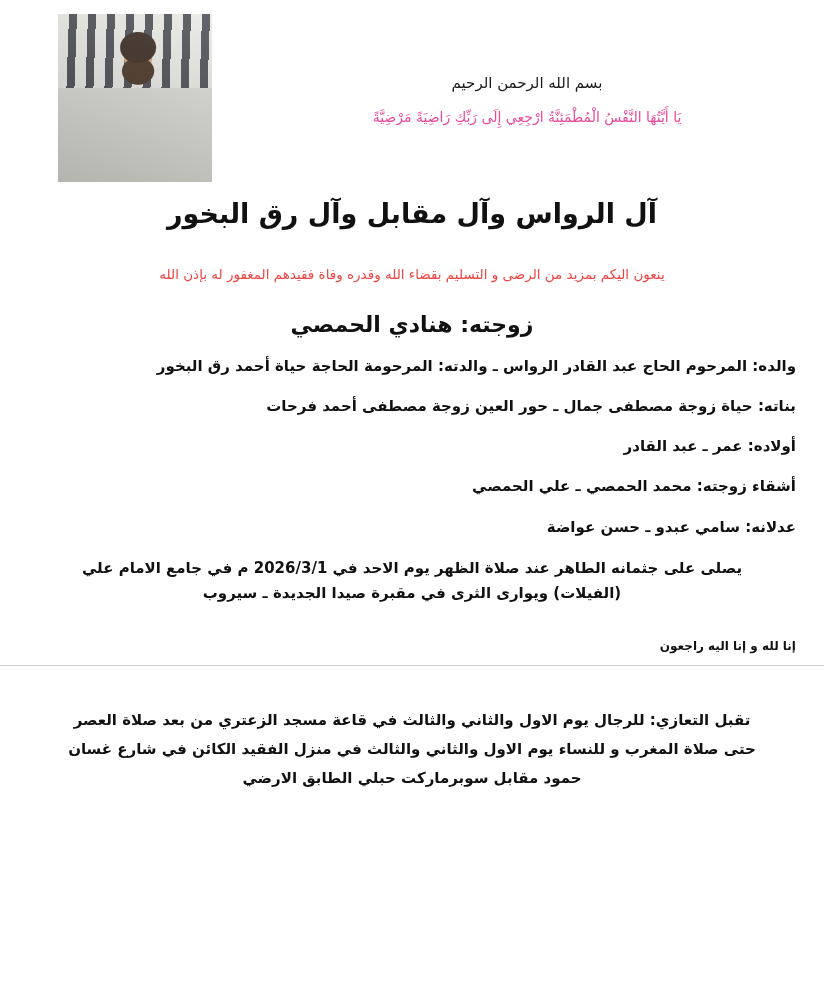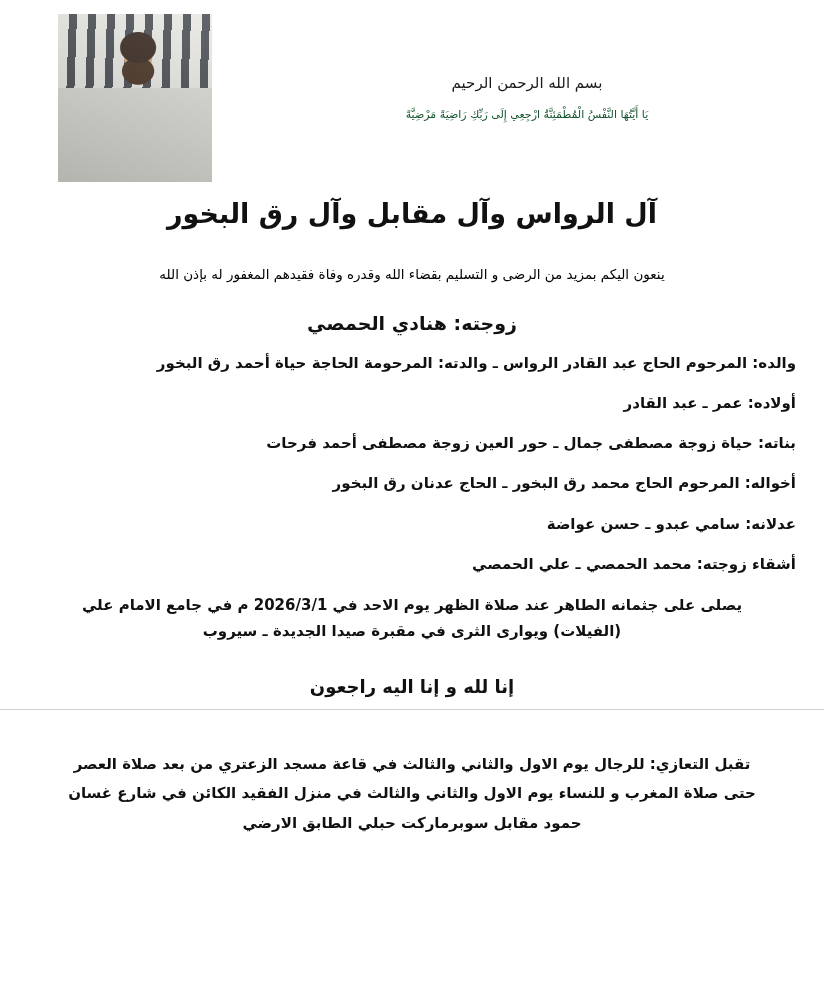--- a/index.html
+++ b/index.html
@@ -65,52 +65,52 @@
     left: 230px;
     text-align: center;
   }
   .basmala {
     font-size: 15px;
     line-height: 1.5;
     color: #1a1a1a;
   }
   .ayah {
     margin-top: 10px;
-    font-size: 11px;
+    font-size: 14px;
     line-height: 1.85;
-    color: #14532d;
+    color: #ec4899;
   }
 
   
   .content {
     padding: 0 28px;
     text-align: center;
   }
   .families {
     font-size: 27px;
     font-weight: bold;
     line-height: 1.4;
     margin-top: 10px;
     letter-spacing: 0;
   }
   .announce {
     margin-top: 30px;
     font-size: 13.5px;
     line-height: 1.7;
-    color: #000000;
+    color: #ef4444;
   }
   .deceased {
     margin-top: 30px;
     font-size: 25px;
     font-weight: bold;
     line-height: 1.4;
   }
   .wife {
     margin-top: 26px;
-    font-size: 19px;
+    font-size: 22px;
     font-weight: bold;
   }
   .rel-list {
     margin-top: 18px;
   }
   .rel {
     font-size: 15px;
     font-weight: bold;
     line-height: 1.55;
     margin: 0 0 17px 0;
@@ -120,24 +120,25 @@
     font-size: 15px;
     font-weight: bold;
     line-height: 1.7;
     margin: 0 0 17px 0;
   }
   .notice.wide {
     padding: 0 40px;
     margin-top: 15px;
   }
   .inna {
-    font-size: 18px;
+    font-size: 12px;
     font-weight: bold;
     margin-top: 32px;
     margin-bottom: 10px;
+    text-align: right;
   }
   .divider {
     margin: 12px 0 0 0;
     border: 0;
     border-top: 1px solid #cfcfcf;
   }
   .condolences {
     margin-top: 40px;
     padding: 0 58px 0 58px;
     font-size: 15px;
@@ -171,25 +172,24 @@
 
     <div class="families">آل الرواس وآل مقابل وآل رق البخور</div>
 
     <div class="announce">ينعون اليكم بمزيد من الرضى و التسليم بقضاء الله وقدره وفاة فقيدهم المغفور له بإذن الله</div>
 
 
     <div class="wife">زوجته: هنادي الحمصي</div>
 
     <div class="rel-list">
       <div class="rel">والده: المرحوم الحاج عبد القادر الرواس ـ والدته: المرحومة الحاجة حياة أحمد رق البخور</div>
+      <div class="rel">بناته: حياة زوجة مصطفى جمال ـ حور العين زوجة مصطفى أحمد فرحات</div>
       <div class="rel">أولاده: عمر ـ عبد القادر</div>
-      <div class="rel">بناته: حياة زوجة مصطفى جمال ـ حور العين زوجة مصطفى أحمد فرحات</div>
-      <div class="rel">أخواله: المرحوم الحاج محمد رق البخور ـ الحاج عدنان رق البخور</div>
+      <div class="rel">أشقاء زوجته: محمد الحمصي ـ علي الحمصي</div>
       <div class="rel">عدلانه: سامي عبدو ـ حسن عواضة</div>
-      <div class="rel">أشقاء زوجته: محمد الحمصي ـ علي الحمصي</div>
     </div>
 
 
     <div class="notice wide">يصلى على جثمانه الطاهر عند صلاة الظهر يوم الاحد في 2026/3/1 م في جامع الامام علي (الفيلات) ويوارى الثرى في مقبرة صيدا الجديدة ـ سيروب</div>
 
     <div class="inna">إنا لله و إنا اليه راجعون</div>
 
   </div>
 
   <hr class="divider">

